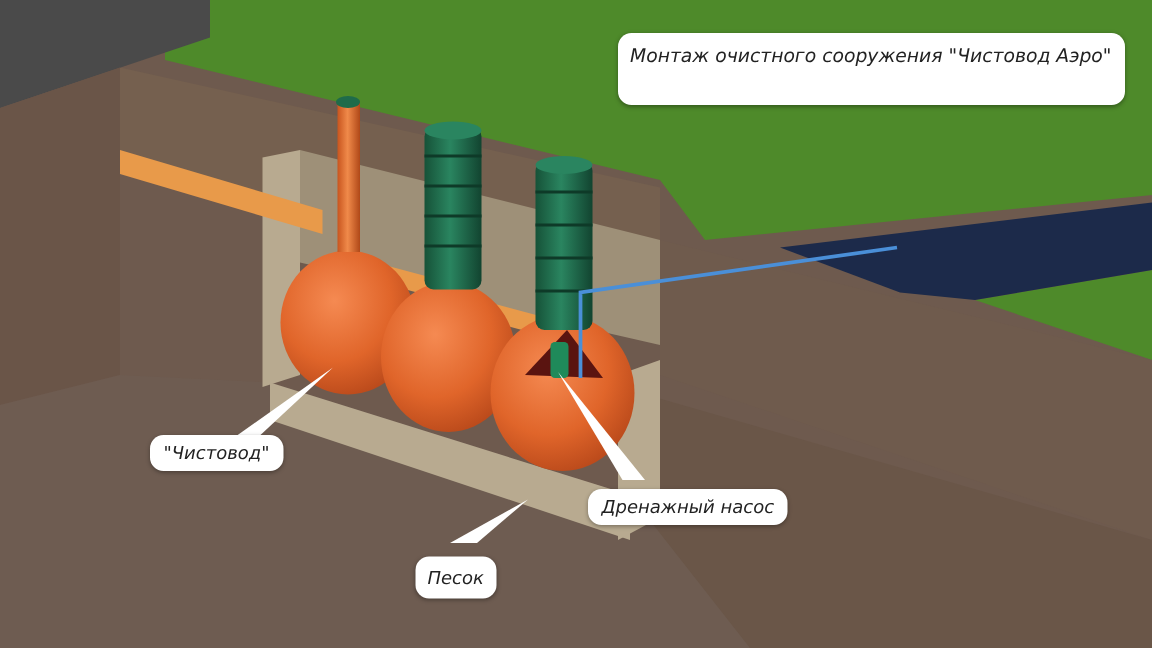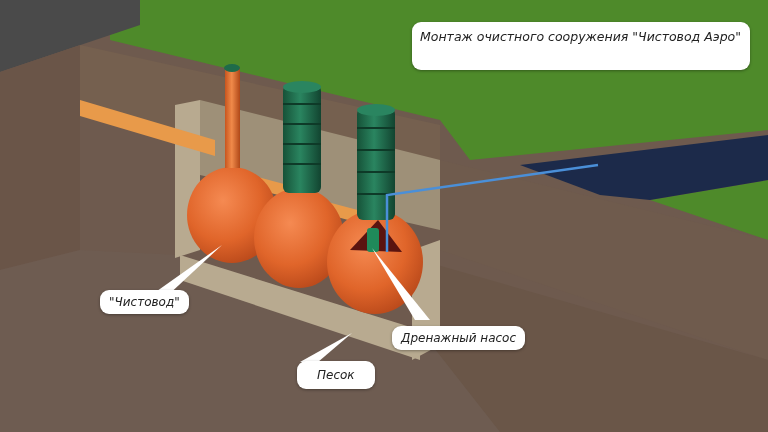--- a/index.html
+++ b/index.html
@@ -94,14 +94,14 @@
     <polygon points="222,245 150,296 165,298" fill="#fff"></polygon>
     <polygon points="372,248 415,320 430,320" fill="#fff"></polygon>
     <polygon points="352,333 300,362 318,362" fill="#fff"></polygon>
   </svg>
 
   <div class="callout title-callout">
     <div>Монтаж очистного сооружения "Чистовод Аэро"</div>
   </div>
   <div class="callout" style="left:100px;top:290px;">"Чистовод"</div>
   <div class="callout" style="left:392px;top:326px;">Дренажный насос</div>
-  <div class="callout" style="left:277px;top:361px;padding:6px 20px;margin-left:20px;">Песок</div>
+  <div class="callout" style="left:277px;top:371px;padding:6px 8px;">Песок</div>
 </div>
 
 </body></html>

